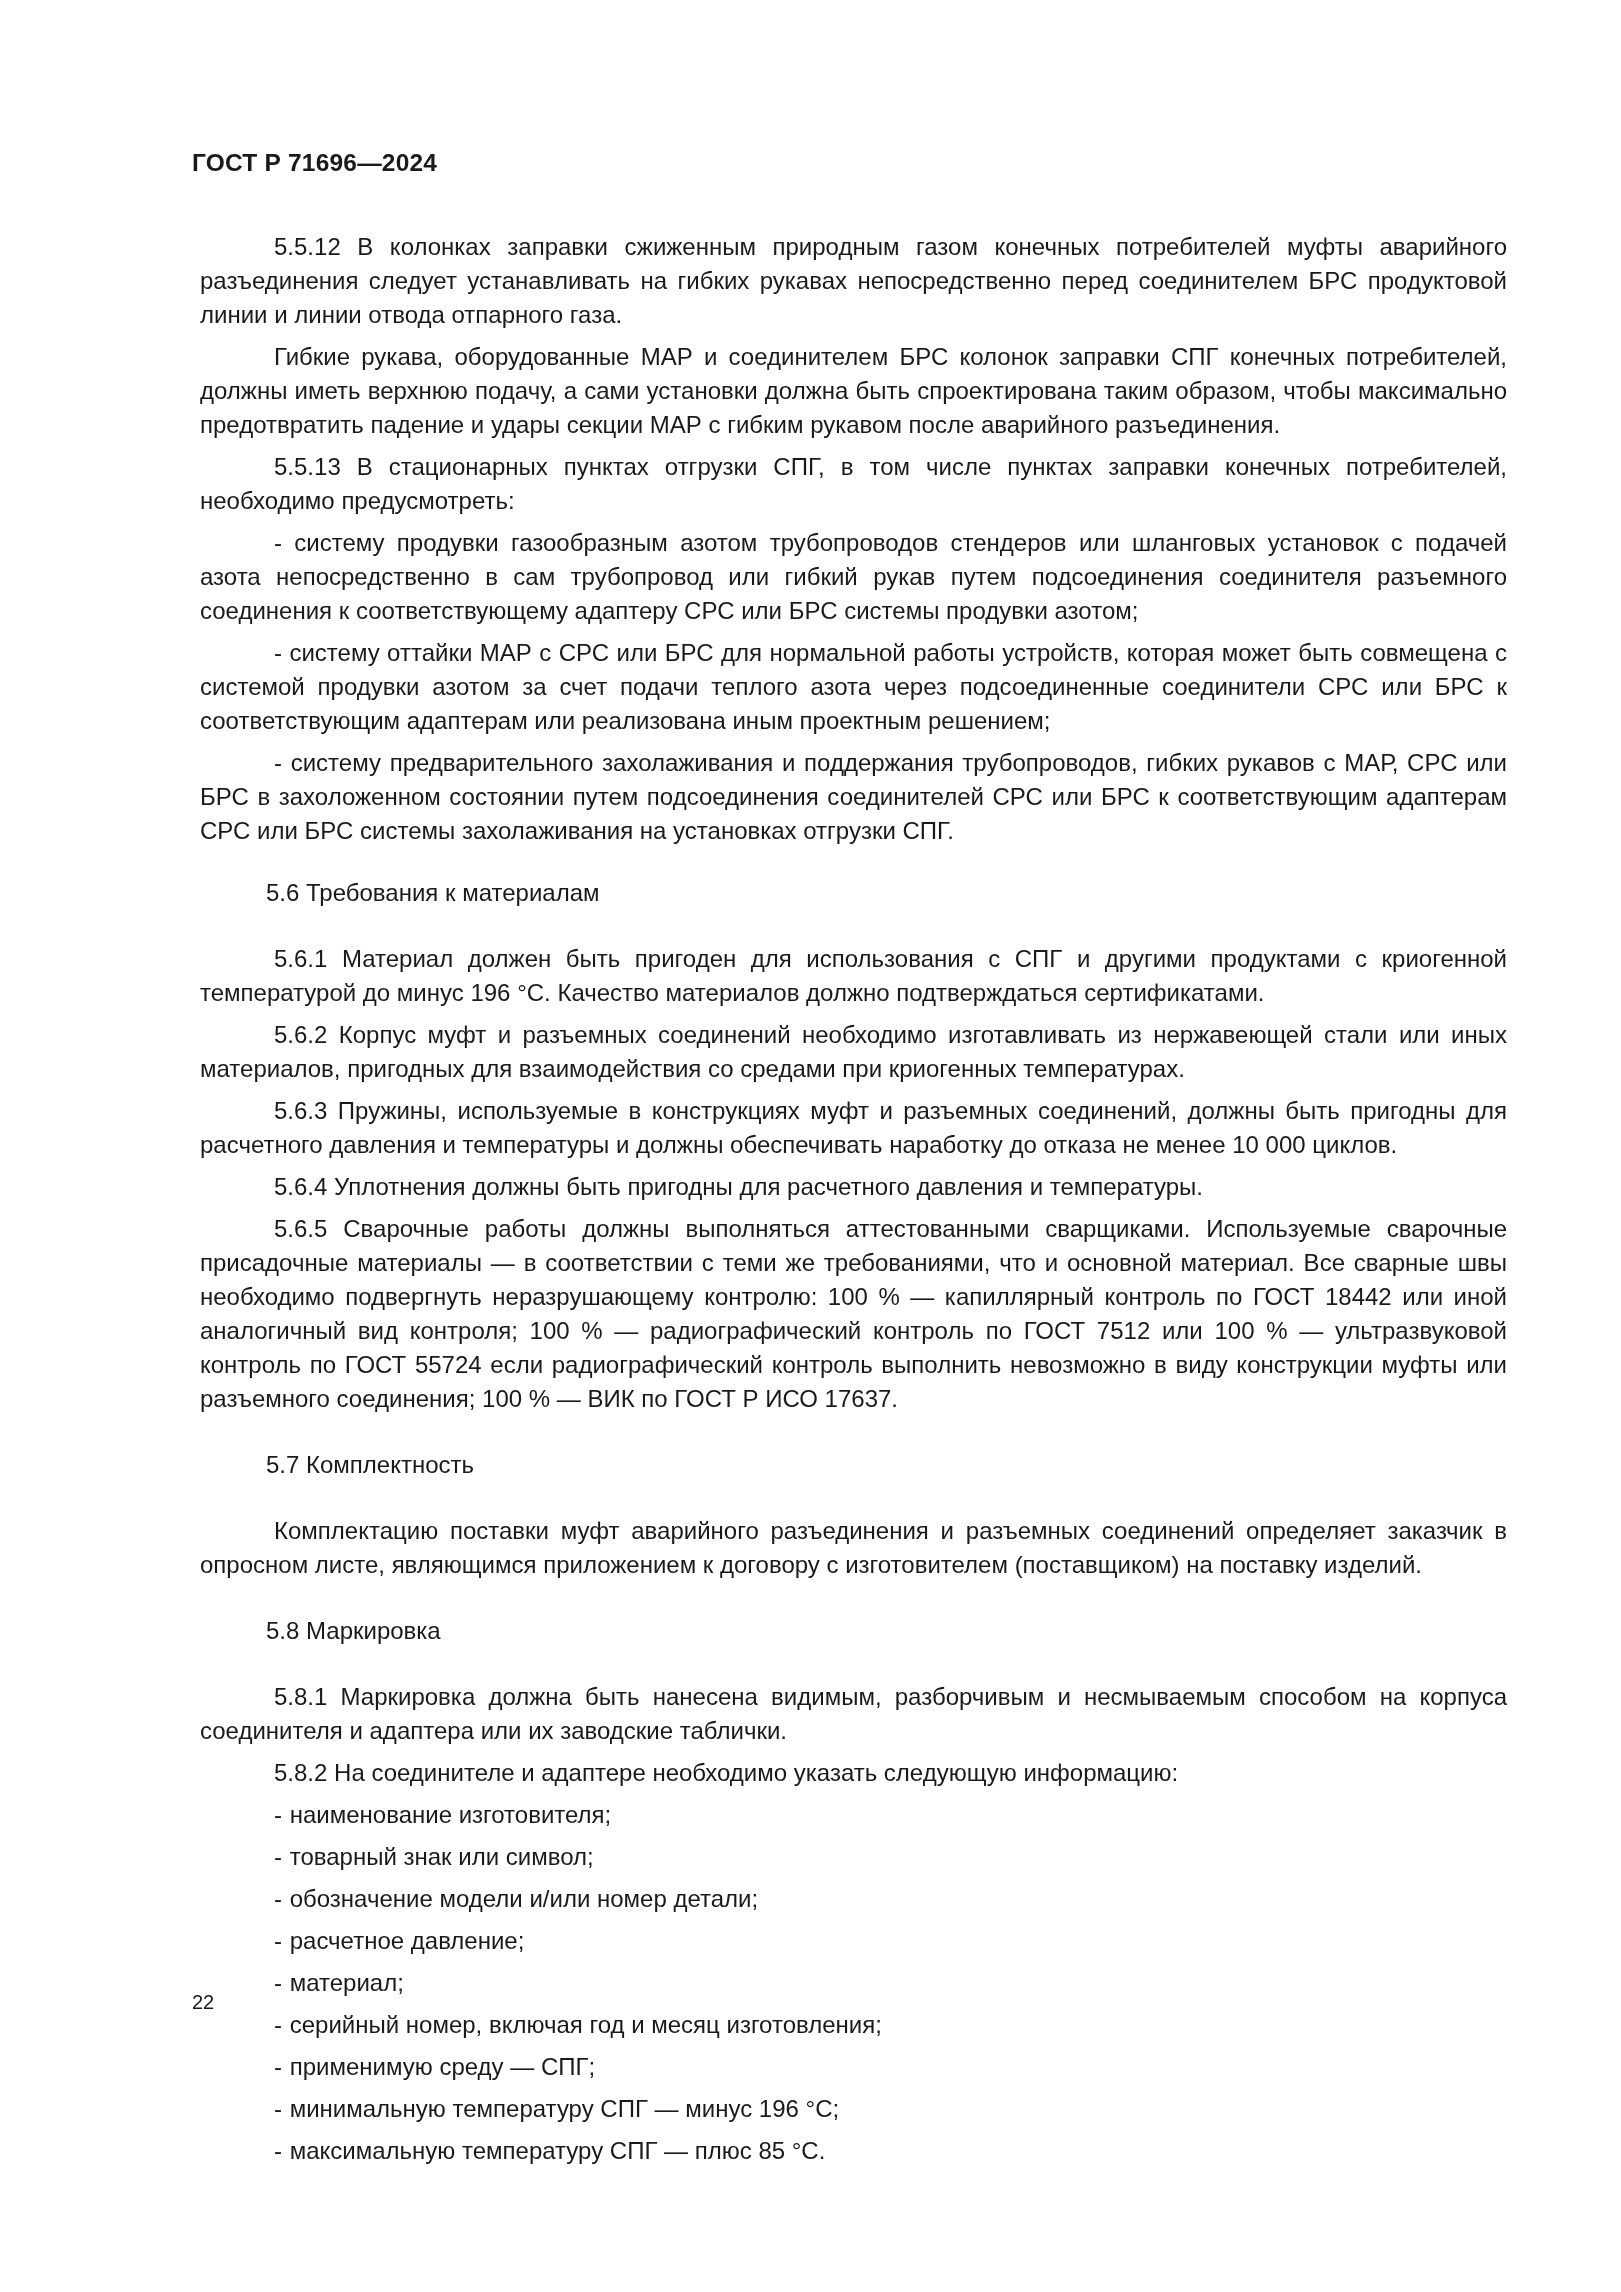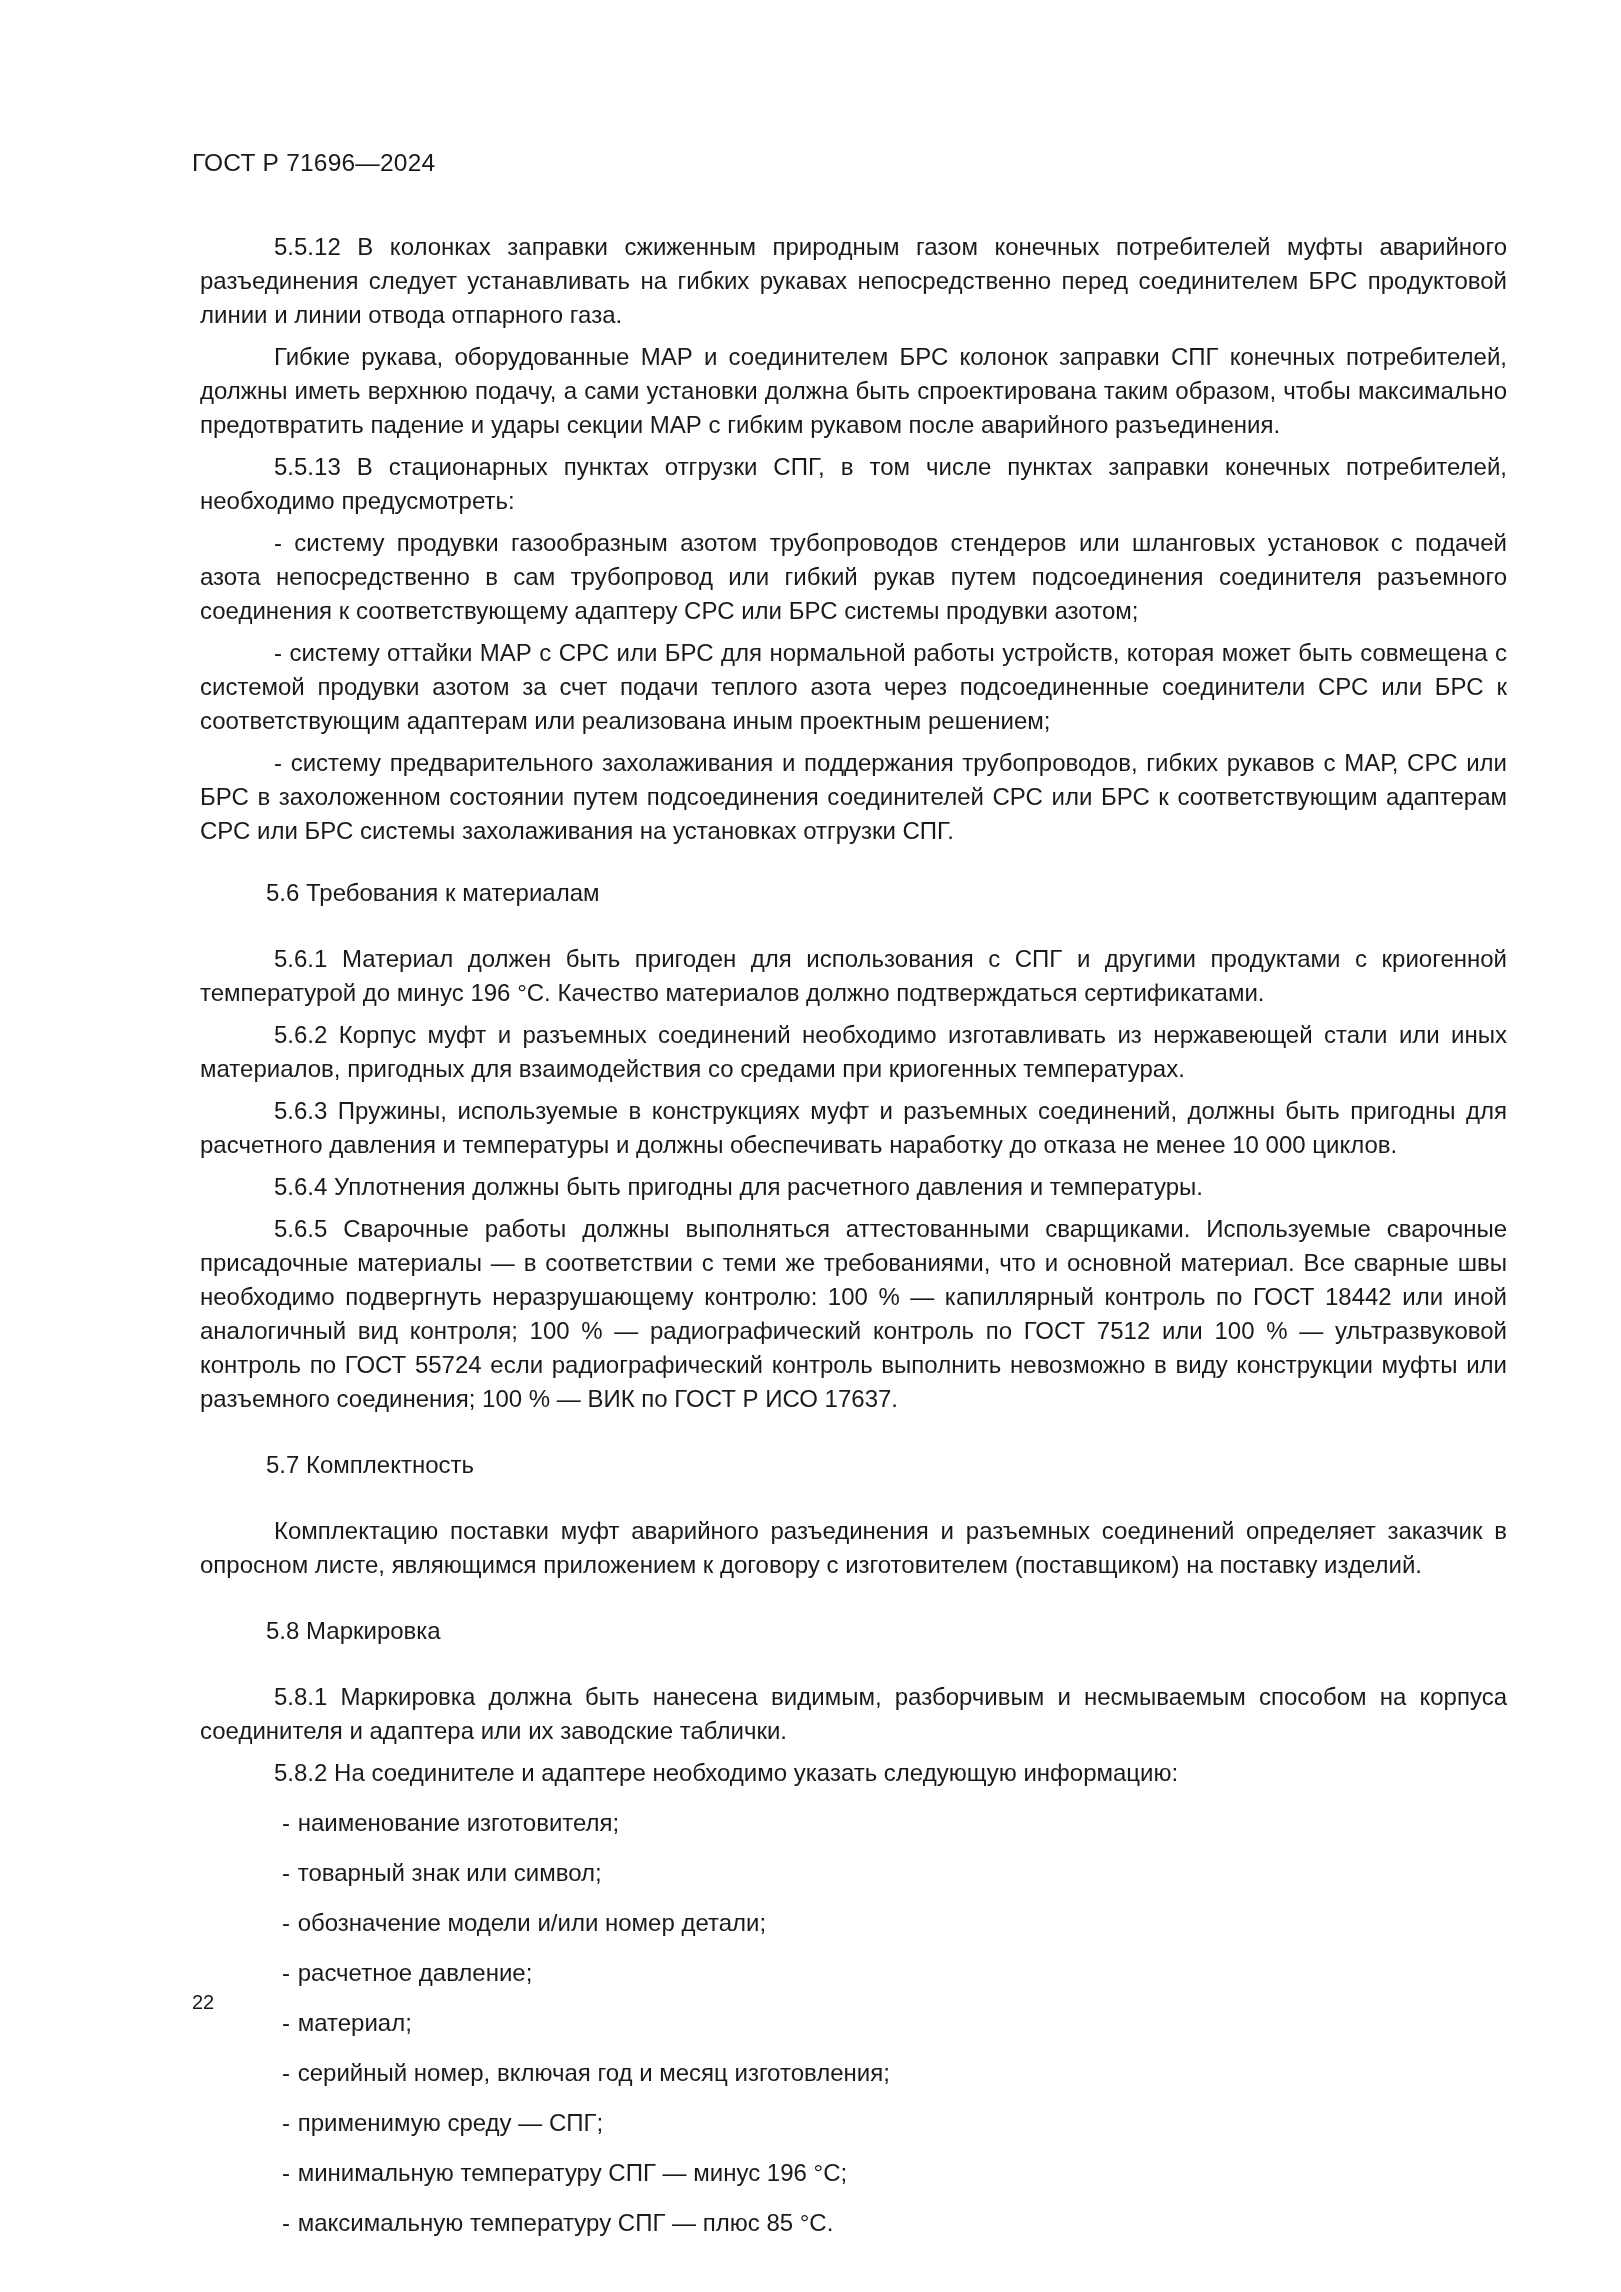--- a/index.html
+++ b/index.html
@@ -1,22 +1,22 @@
 <!DOCTYPE html>
 <html><head>
   <meta charset="utf-8">
   <style>
     html, body { margin: 0; padding: 0; background: #ffffff; }
     body { width: 1621px; height: 2293px; position: relative; overflow: hidden; color: #1a1a1a; font-family: "Liberation Sans", sans-serif; }
-    .page-header { position: absolute; left: 192px; top: 149px; font-size: 24.5px; font-weight: normal; letter-spacing: 0.2px; }
+    .page-header { position: absolute; left: 192px; top: 149px; font-size: 24.5px; font-weight: bold; letter-spacing: 0.2px; }
     .content { position: absolute; left: 192px; top: 222px; width: 1323px; font-size: 24px; line-height: 34px; }
     .content p { margin: 8px; text-align: justify; text-indent: 74px; }
     .heading { font-weight: normal; margin: 32px 0 32px 74px !important; text-indent: 0 !important; }
     .heading.first { margin-top: 28px !important; }
-    .list-item { margin: 16px; padding-left: 74px; }
+    .list-item { margin: 8px; padding-left: 74px; }
     .dash { display: inline-block; width: 15.7px; }
     .page-number { position: absolute; left: 192px; top: 1991px; font-size: 20px; }
   </style>
 </head>
 <body>
 
 <div class="page-header">ГОСТ Р 71696—2024</div>
 
 <div class="content">
   <p>5.5.12  В колонках заправки сжиженным природным газом конечных потребителей муфты аварийного разъединения следует устанавливать на гибких рукавах непосредственно перед соединителем БРС продуктовой линии и линии отвода отпарного газа.</p>

